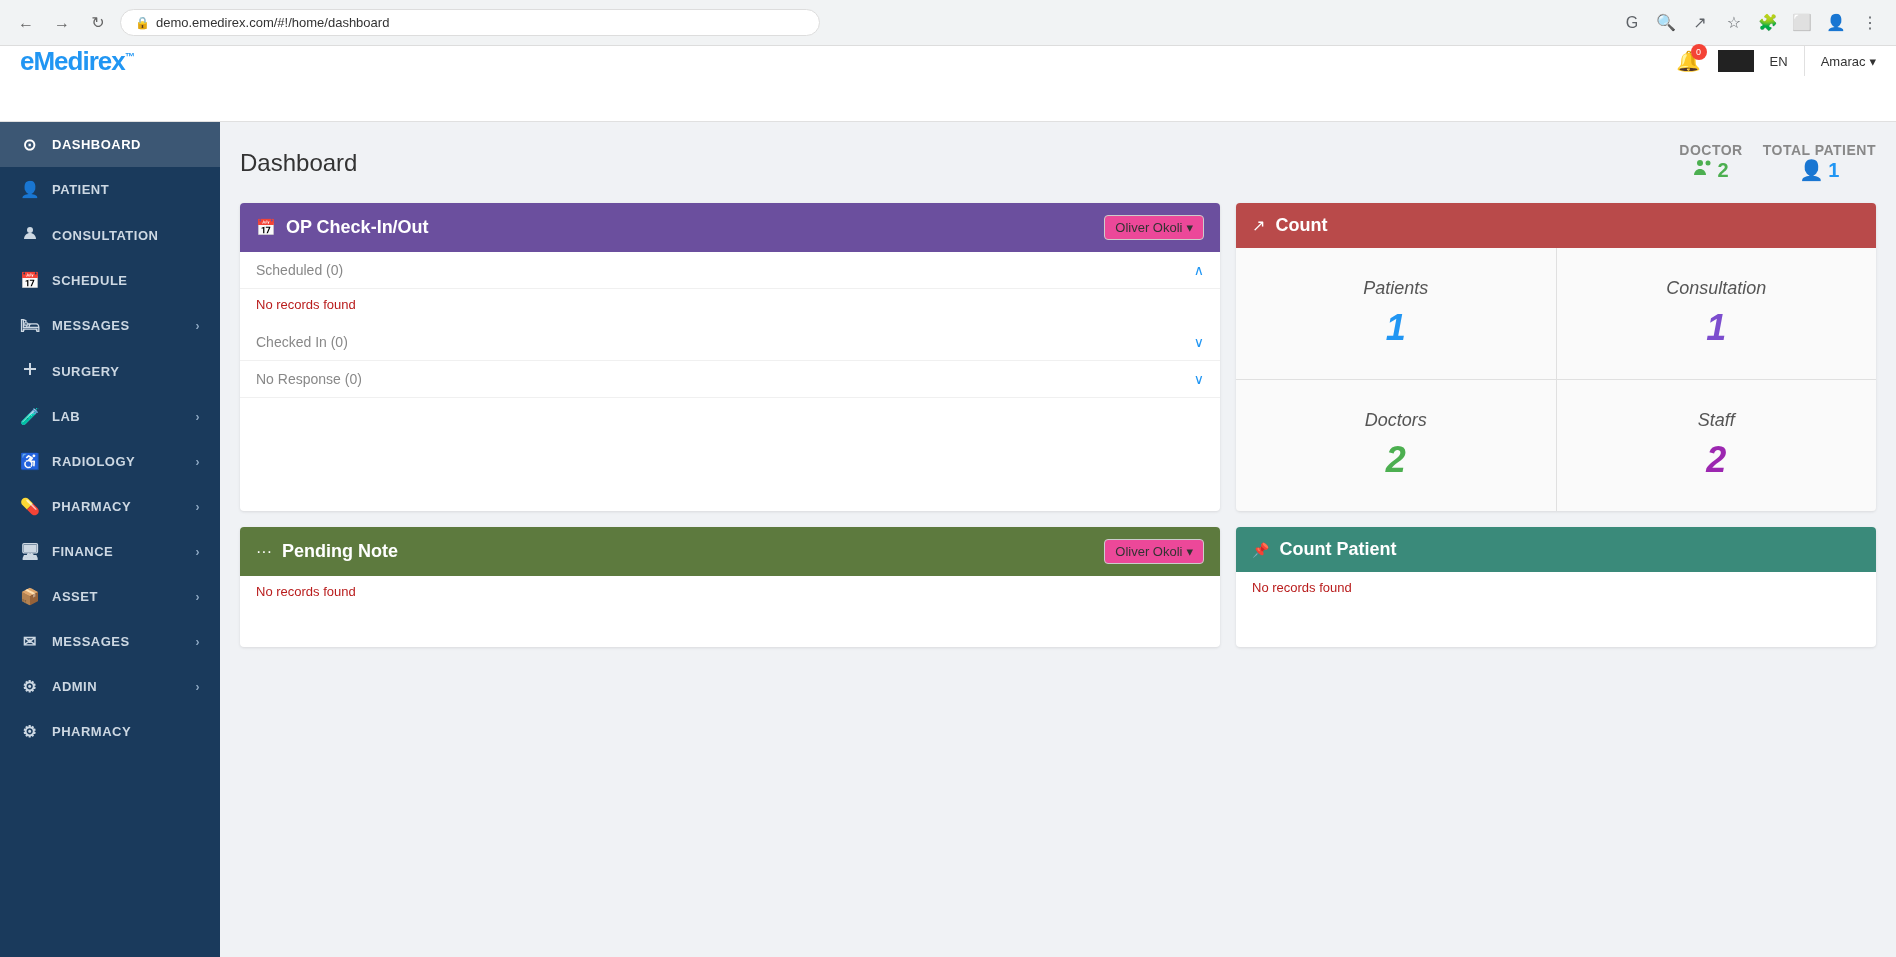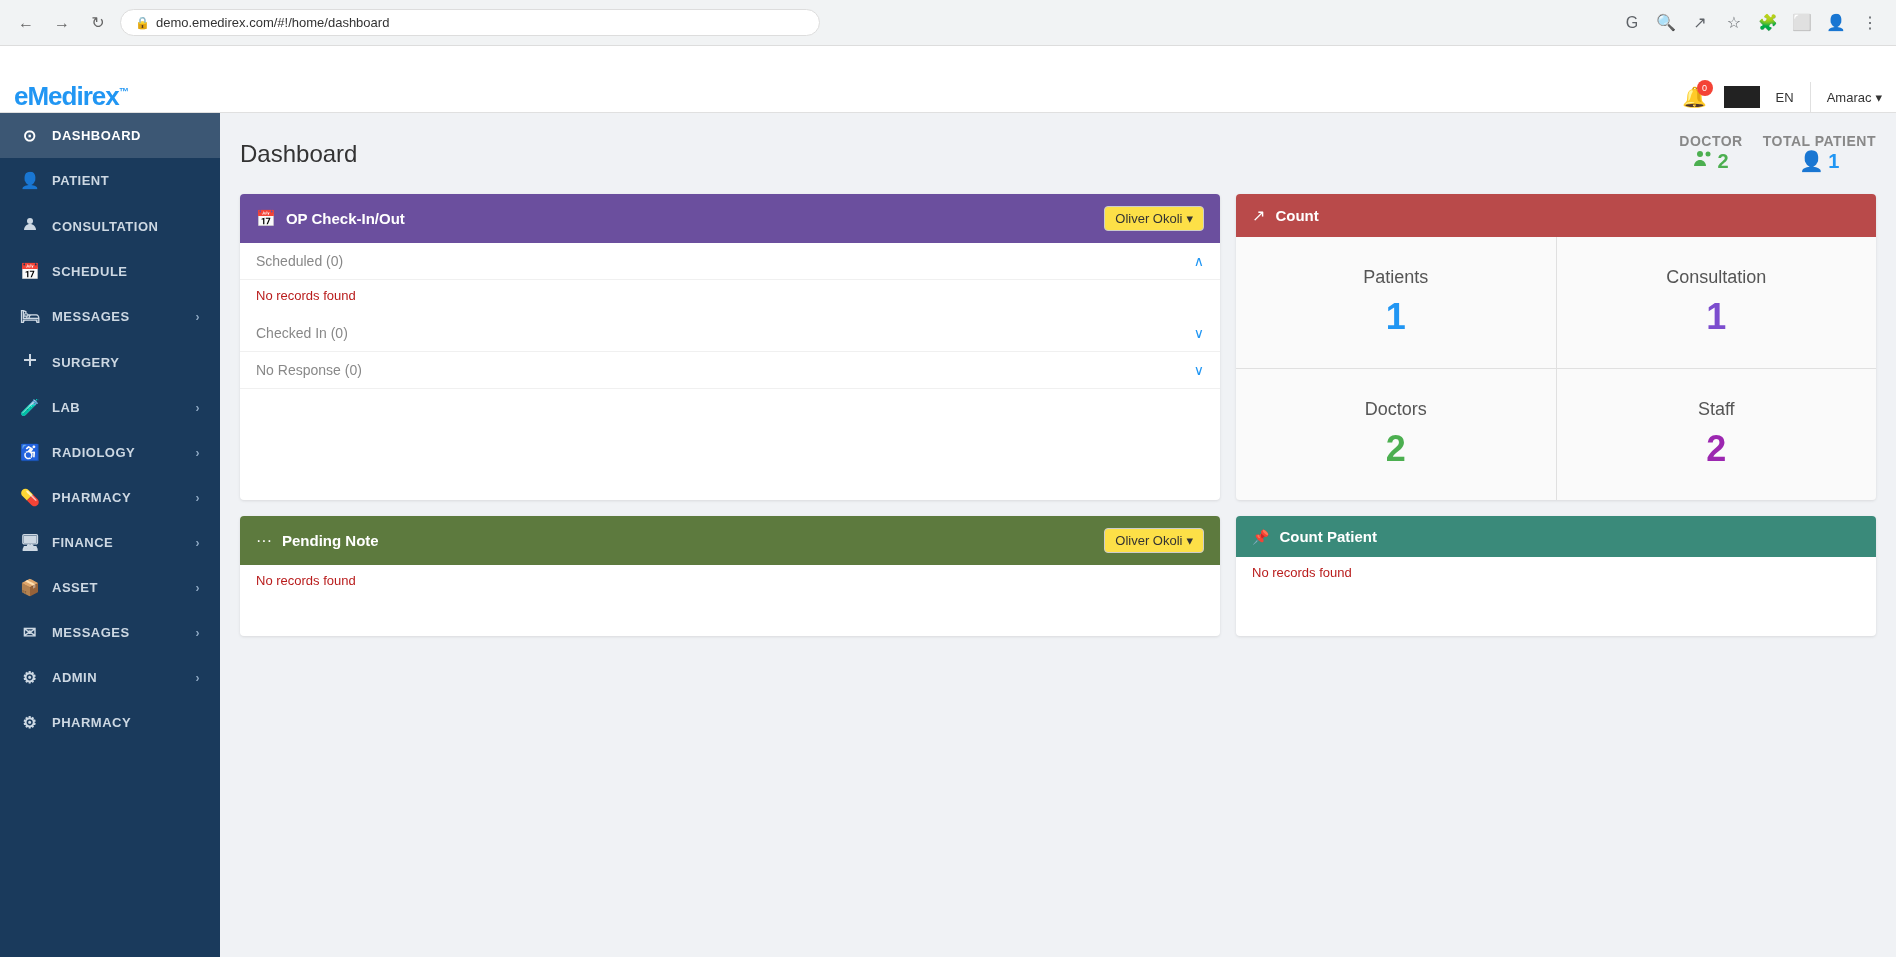--- a/index.html
+++ b/index.html
@@ -60,24 +60,24 @@
     
     .app-wrapper {
       display: flex;
       flex-direction: column;
       height: calc(100vh - 46px);
     }
 
     
     .top-header {
       background: #fff;
-      height: 67px;
-      display: flex;
-      align-items: flex-end;
-      padding: 0 14px;
+      height: 76px;
+      display: flex;
+      align-items: flex-start;
+      padding: 0 20px;
       border-bottom: 1px solid #e0e0e0;
       position: relative;
       z-index: 10;
     }
     .logo {
       font-size: 26px;
       font-weight: bold;
       color: #2196F3;
       letter-spacing: -1px;
     }
@@ -270,26 +270,26 @@
     }
     .card-header-teal {
       background: #3a8a7a;
       color: #fff;
       padding: 12px 16px;
       display: flex;
       align-items: center;
       gap: 10px;
     }
     .card-header-title {
-      font-size: 15px;
+      font-size: 18px;
       font-weight: 600;
     }
     .doctor-select {
       margin-left: auto;
-      background: #fde047;
+      background: #ec4899;
       border: 1px solid #ccc;
       border-radius: 4px;
       padding: 4px 10px;
       font-size: 13px;
       color: #333;
       cursor: pointer;
       display: flex;
       align-items: center;
       gap: 4px;
     }
@@ -323,20 +323,21 @@
       display: grid;
       grid-template-columns: 1fr 1fr;
       gap: 1px;
       background: #e0e0e0;
       padding: 0;
     }
     .count-cell {
       background: #fafafa;
       padding: 30px 20px;
       text-align: center;
+      font-style: italic;
     }
     .count-cell-label {
       font-size: 18px;
       color: #555;
       margin-bottom: 8px;
     }
     .count-cell-value {
       font-size: 36px;
       font-weight: 600;
     }

